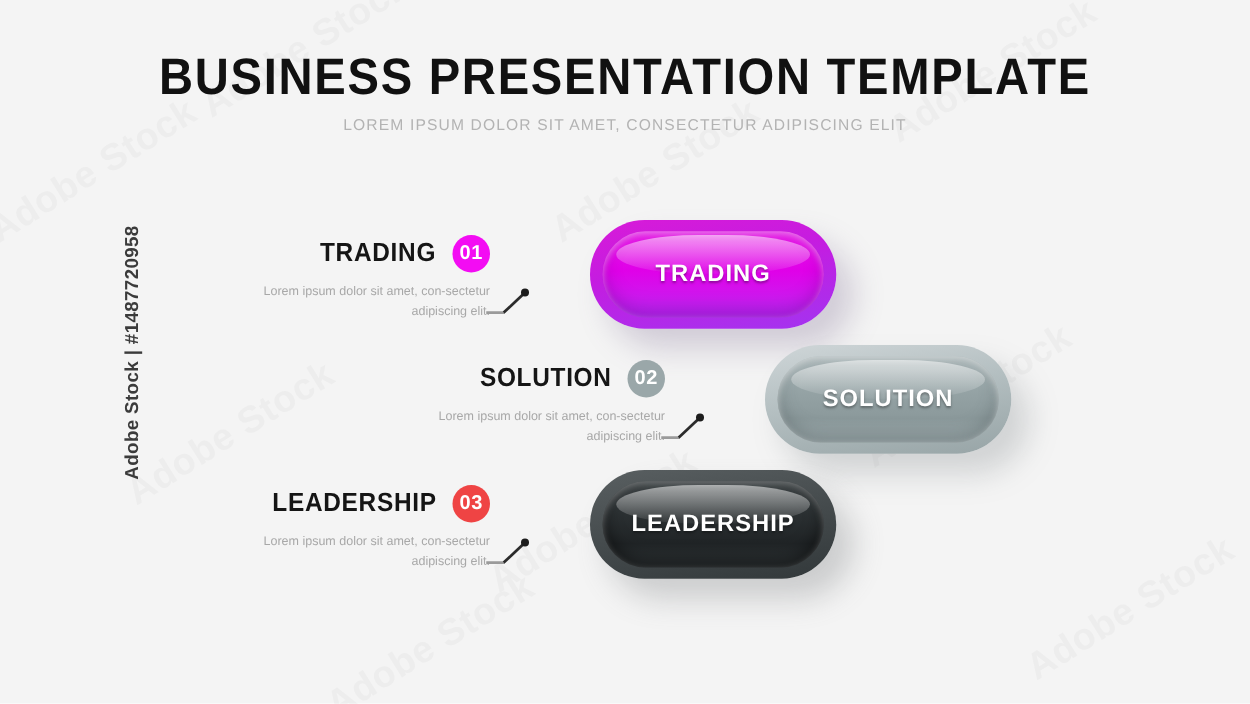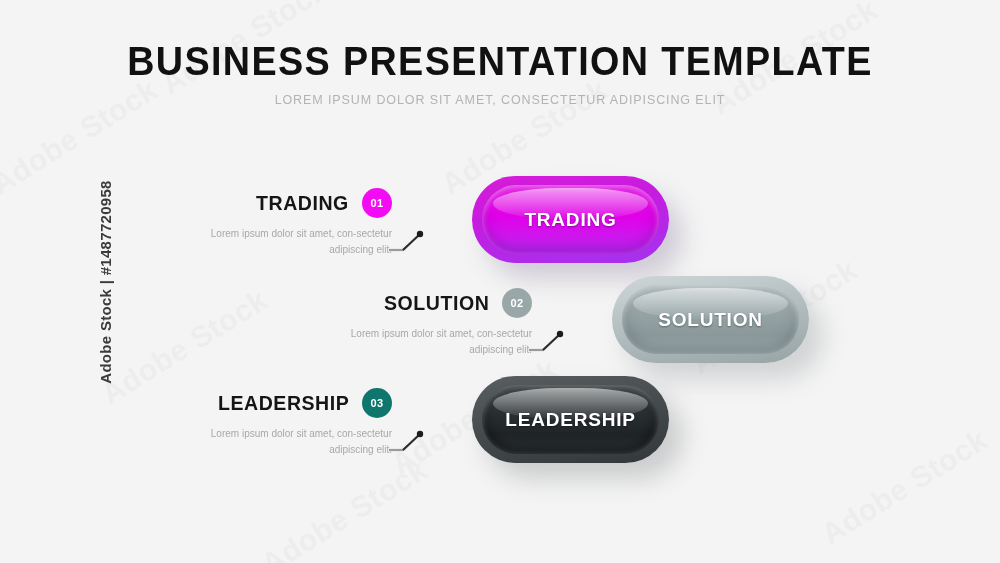--- a/index.html
+++ b/index.html
@@ -96,21 +96,21 @@
   }
   .badge {
     width: 30px;
     height: 30px;
     border-radius: 50%;
     display: flex;
     align-items: center;
     justify-content: center;
     color: #ffffff;
     font-family: "Liberation Sans Narrow", "Liberation Sans", sans-serif;
-    font-size: 11px;
+    font-size: 16px;
     font-weight: 700;
     letter-spacing: 0.4px;
     flex: 0 0 auto;
   }
   .row-desc {
     margin-top: 8px;
     font-size: 10px;
     line-height: 1.55;
     color: #a8a8a8;
     max-width: 200px;
@@ -251,21 +251,21 @@
   <div class="pill pill--silver" style="left:612px; top:276px; width:197px; height:87px;">
     <div class="pill-inner">
       <div class="pill-gloss"></div>
       <span class="pill-label">SOLUTION</span>
     </div>
   </div>
 
   <div class="text-block" style="left:170px; top:388px; width:222px;">
     <div class="row-heading">
       <div class="row-title">LEADERSHIP</div>
-      <div class="badge" style="background:#0f766e;">
+      <div class="badge" style="background:#ef4444;">
         <span>03</span>
       </div>
     </div>
     <div class="row-desc">Lorem ipsum dolor sit amet, con-sectetur adipiscing elit.</div>
   </div>
 
   <svg class="connector" style="left:388px; top:426px;" width="40" height="30" viewBox="0 0 40 30">
     <line x1="1" y1="24" x2="16" y2="24" stroke="#9a9a9a" stroke-width="2.2"></line>
     <line x1="15" y1="24" x2="31" y2="9" stroke="#2b2b2b" stroke-width="2.2"></line>
     <circle cx="32" cy="8" r="3.2" fill="#1c1c1c"></circle>

